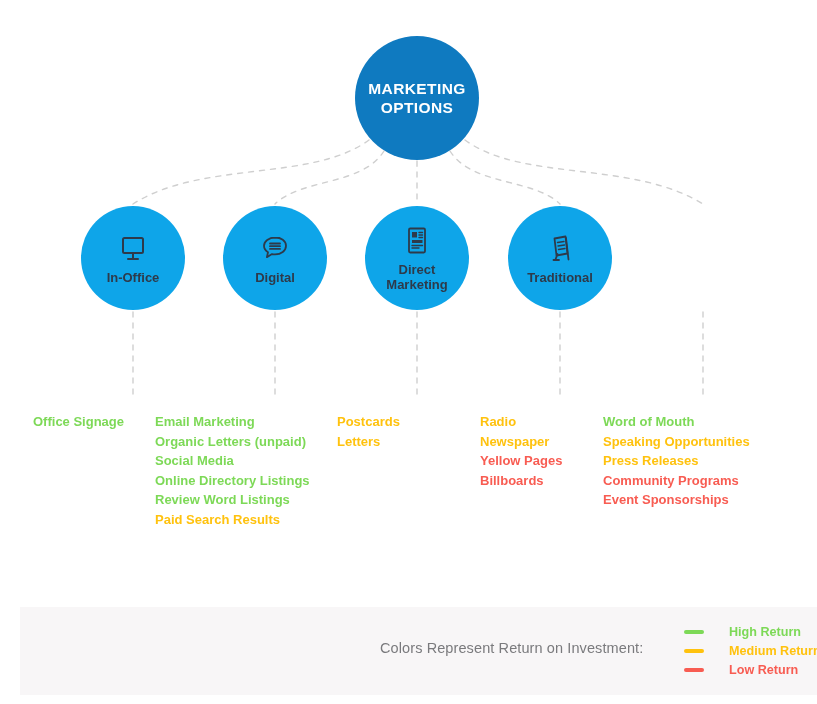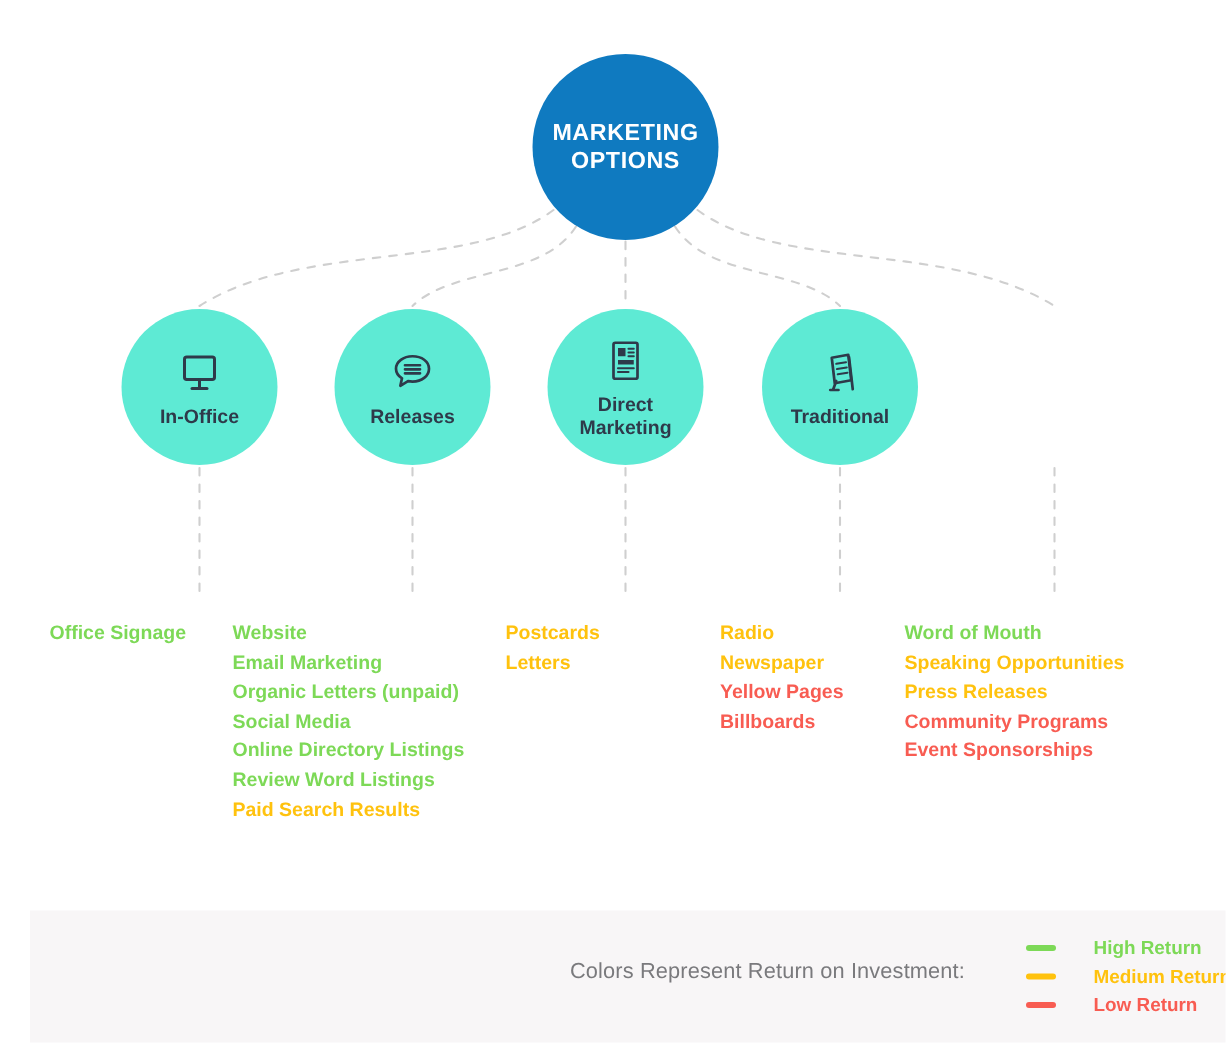--- a/index.html
+++ b/index.html
@@ -53,21 +53,21 @@
     line-height: 19px;
     letter-spacing: 0.4px;
   }
 
   
   .cat {
     position: absolute;
     width: 104px;
     height: 104px;
     border-radius: 50%;
-    background: #5eead4;
+    background: #0ea5e9;
     display: flex;
     flex-direction: column;
     align-items: center;
     justify-content: center;
   }
   .cat-icon {
     width: 34px;
     height: 34px;
     display: block;
     margin-bottom: 4px;
@@ -171,21 +171,21 @@
     <span class="cat-label">In-Office</span>
   </div>
 
   <div class="cat" style="left:211px; top:206px;">
     <span class="cat-icon">
       <svg viewBox="0 0 34 34" width="34" height="34" fill="none" stroke="#2E3A4A" stroke-width="1.8">
         <path d="M17 5.5c-6.1 0-11 3.7-11 8.3 0 2.6 1.6 4.9 4 6.4l-1.1 5 5.1-3.1c1 .2 2 .3 3 .3 6.1 0 11-3.7 11-8.6S23.1 5.5 17 5.5z" stroke-linejoin="round"></path>
         <path d="M12 11.5 L22 11.5 M12 14.2 L22 14.2 M12 16.9 L22 16.9" stroke-linecap="round"></path>
       </svg>
     </span>
-    <span class="cat-label">Releases</span>
+    <span class="cat-label">Digital</span>
   </div>
 
   <div class="cat" style="left:353px; top:206px;">
     <span class="cat-icon">
       <svg viewBox="0 0 34 34" width="34" height="34" fill="none" stroke="#2E3A4A" stroke-width="1.8">
         <rect x="9" y="4.5" width="16" height="24" rx="1.2"></rect>
         <rect x="12" y="8" width="5" height="5.5" fill="#2E3A4A" stroke="none"></rect>
         <path d="M19 8.5 L22.5 8.5 M19 11 L22.5 11 M19 13.5 L22.5 13.5" stroke-linecap="round" stroke-width="1.4"></path>
         <rect x="12" y="16" width="10.5" height="3" fill="#2E3A4A" stroke="none"></rect>
         <path d="M12 21.5 L22.5 21.5 M12 24 L19 24" stroke-linecap="round" stroke-width="1.4"></path>
@@ -207,21 +207,20 @@
       </svg>
     </span>
     <span class="cat-label">Traditional</span>
   </div>
 
 
   <div class="list" style="left:21px; top:412px; width:200px;">
       <div style="color: rgb(125, 217, 87);">Office Signage</div>
     </div>
   <div class="list" style="left:143px; top:412px; width:240px;">
-      <div style="color: rgb(125, 217, 87);">Website</div>
       <div style="color: rgb(125, 217, 87);">Email Marketing</div>
       <div style="color: rgb(125, 217, 87);">Organic Letters (unpaid)</div>
       <div style="color: rgb(125, 217, 87);">Social Media</div>
       <div style="color: rgb(125, 217, 87);">Online Directory Listings</div>
       <div style="color: rgb(125, 217, 87);">Review Word Listings</div>
       <div style="color: rgb(255, 194, 14);">Paid Search Results</div>
     </div>
   <div class="list" style="left:325px; top:412px; width:160px;">
       <div style="color: rgb(255, 194, 14);">Postcards</div>
       <div style="color: rgb(255, 194, 14);">Letters</div>

